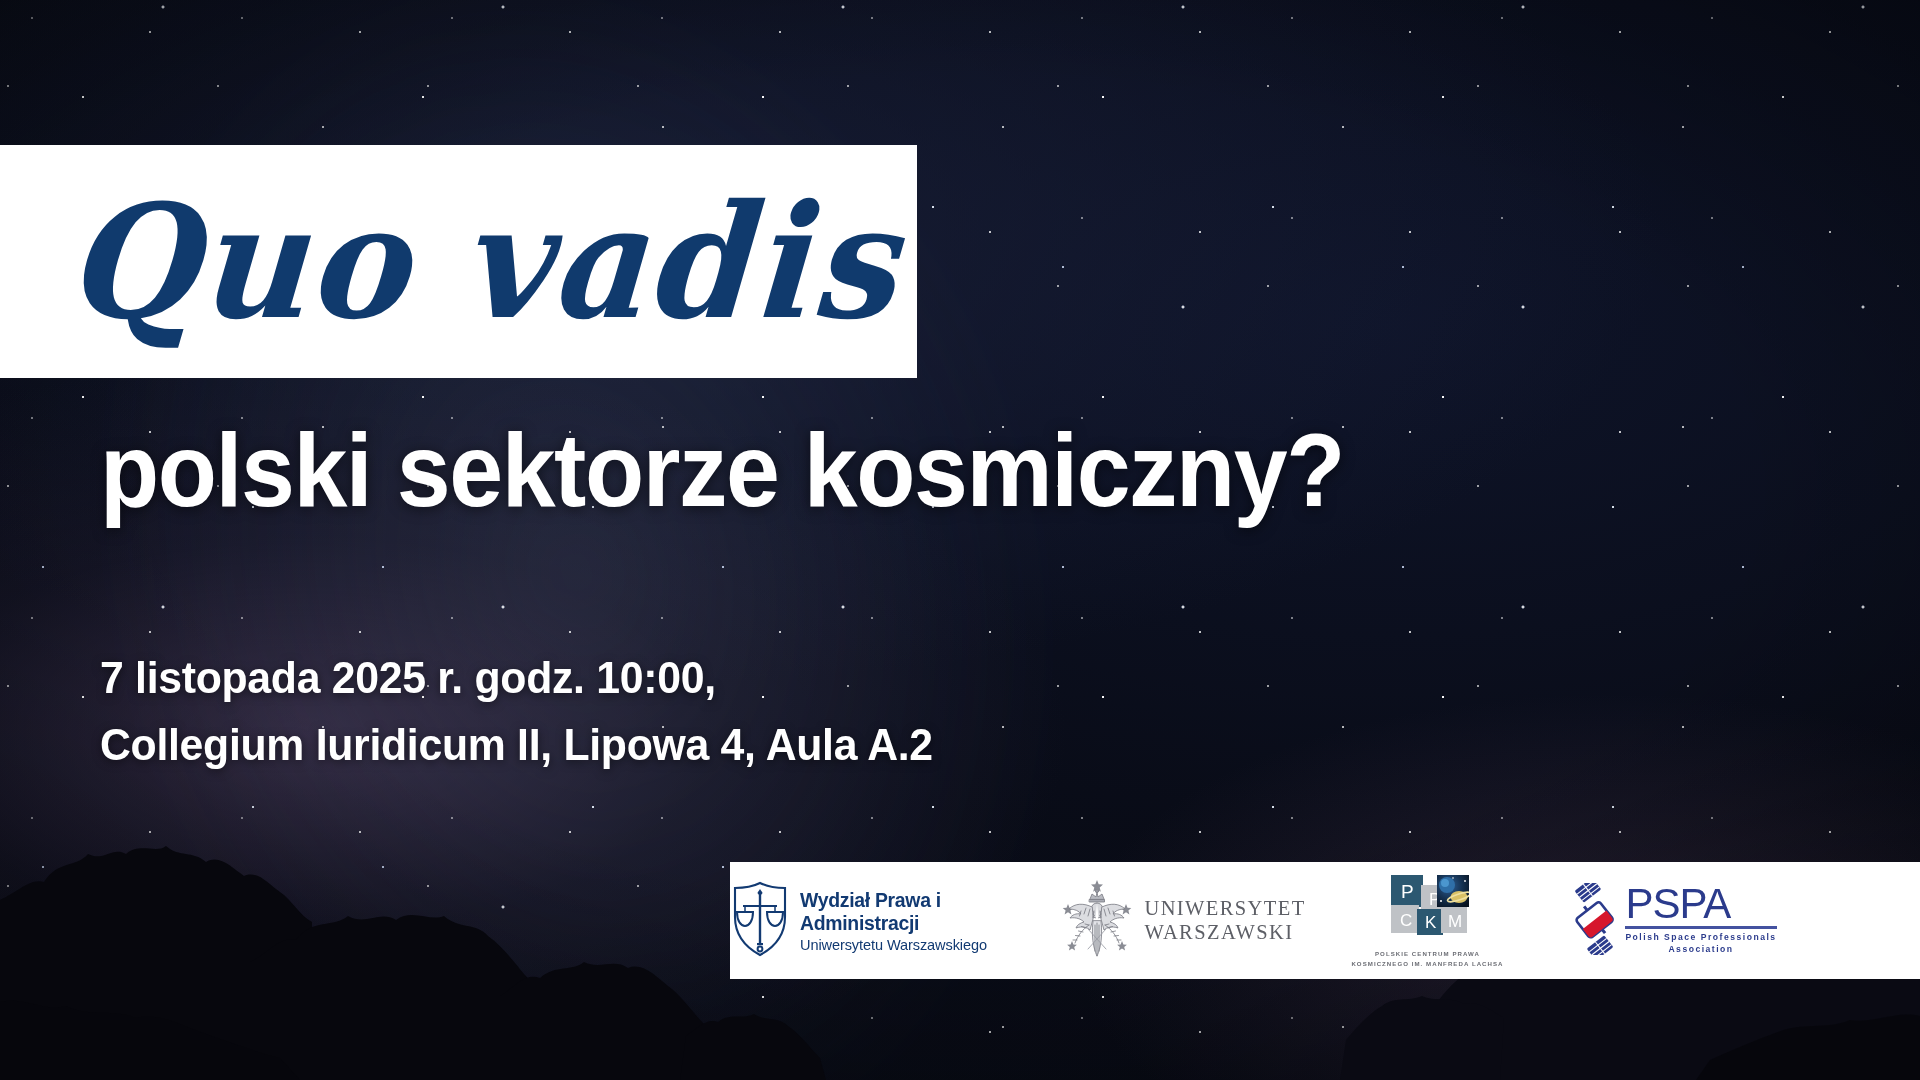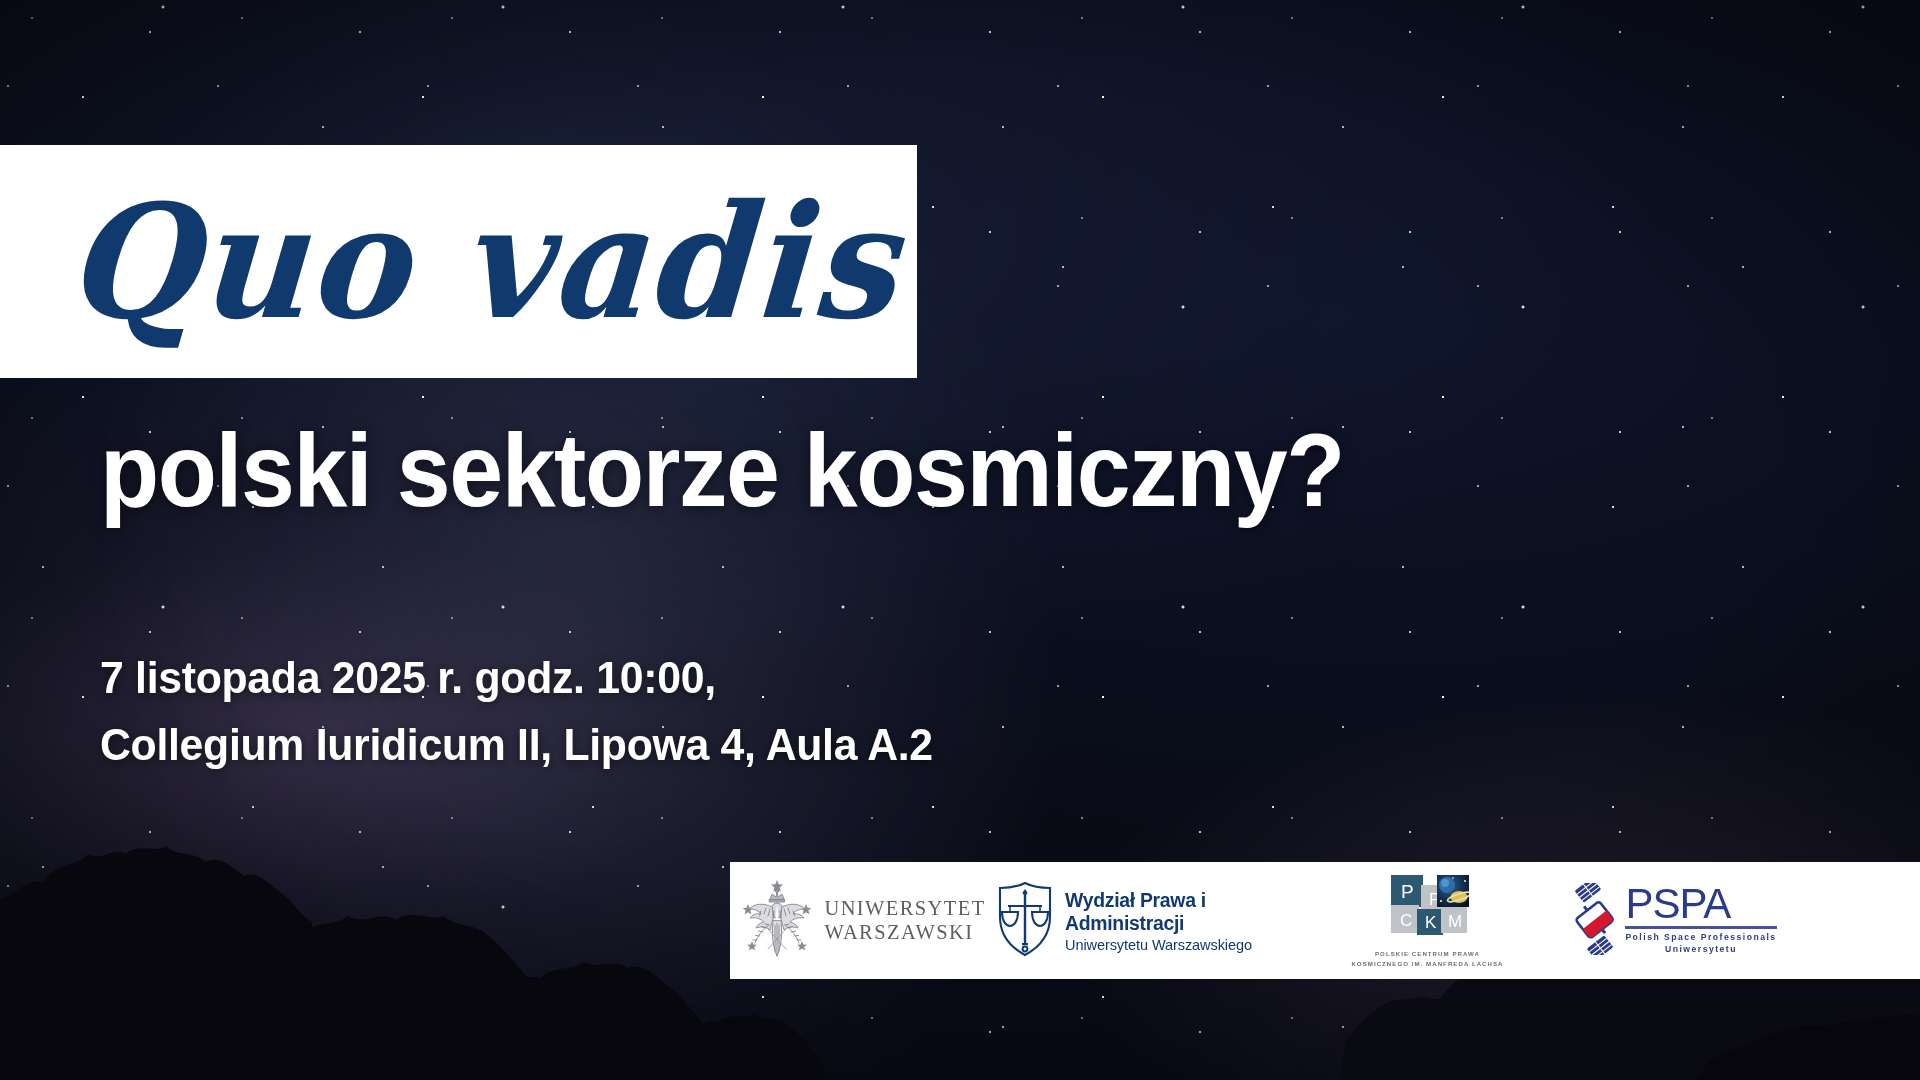--- a/index.html
+++ b/index.html
@@ -213,20 +213,45 @@
 
   <div class="headline">polski sektorze kosmiczny?</div>
 
   <div class="details">
     <div>7 listopada 2025 r. godz. 10:00,</div>
     <div>Collegium Iuridicum II, Lipowa 4, Aula A.2</div>
   </div>
 
   <div class="logo-bar">
 
+    <div class="logo logo-wpia">
+      <span>
+        <svg width="60" height="76" viewBox="0 0 60 76" aria-hidden="true">
+          <path d="M30,2 C22,6 12,7 5,7 L5,36 C5,55 17,67 30,74 C43,67 55,55 55,36 L55,7
+                   C48,7 38,6 30,2 Z" fill="none" stroke="#123a72" stroke-width="2.1"></path>
+
+          <path d="M30,10 L30,64" stroke="#123a72" stroke-width="2.4"></path>
+          <path d="M30,8 l2.6,4 -2.6,3 -2.6,-3 Z" fill="#123a72"></path>
+          <path d="M27,62 h6 v2.2 h-6 Z" fill="#123a72"></path>
+          <circle cx="30" cy="68" r="2.4" fill="none" stroke="#123a72" stroke-width="2"></circle>
+
+          <path d="M13,25 L47,25" stroke="#123a72" stroke-width="2.2"></path>
+
+          <path d="M15,25 L15,31 M45,25 L45,31" stroke="#123a72" stroke-width="1.5"></path>
+
+          <path d="M7,31 L23,31 C23,40 19,45 15,45 C11,45 7,40 7,31 Z" fill="none" stroke="#123a72" stroke-width="2"></path>
+          <path d="M37,31 L53,31 C53,40 49,45 45,45 C41,45 37,40 37,31 Z" fill="none" stroke="#123a72" stroke-width="2"></path>
+        </svg>
+      </span>
+      <div>
+        <div class="wpia-text1">Wydział Prawa i Administracji</div>
+        <div class="wpia-text2">Uniwersytetu Warszawskiego</div>
+      </div>
+    </div>
+
     <div class="logo logo-uw">
       <span>
         <svg width="76" height="84" viewBox="0 0 76 84" aria-hidden="true">
           <g stroke="#7e8088" stroke-width="0.85" fill="none" stroke-linecap="round">
 
             <g fill="#8a8c94" stroke="none">
               <path d="M38,3 l1.7,4.2 4.3,.3 -3.3,2.9 1.1,4.3 -3.8,-2.4 -3.8,2.4 1.1,-4.3 -3.3,-2.9 4.3,-.3 Z"></path>
               <path d="M9,27 l1.5,3.7 3.8,.3 -2.9,2.6 1,3.8 -3.4,-2.1 -3.4,2.1 1,-3.8 -2.9,-2.6 3.8,-.3 Z"></path>
               <path d="M67,27 l1.5,3.7 3.8,.3 -2.9,2.6 1,3.8 -3.4,-2.1 -3.4,2.1 1,-3.8 -2.9,-2.6 3.8,-.3 Z"></path>
               <path d="M13,64 l1.4,3.4 3.5,.3 -2.7,2.4 .9,3.5 -3.1,-2 -3.1,2 .9,-3.5 -2.7,-2.4 3.5,-.3 Z"></path>
@@ -257,45 +282,20 @@
             <path d="M46,48 C52,52 57,58 60,66 M46,48 l4,-1 M49,51 l4.5,-1.5 M52,55 l4.5,-1
                      M55,59 l4.5,-.5 M58,63 l4,0"></path>
 
             <path d="M29,52 L47,72 M47,52 L29,72" stroke="#9a9ca4"></path>
           </g>
         </svg>
       </span>
       <div class="uw-text">
         <div>UNIWERSYTET</div>
         <div>WARSZAWSKI</div>
-      </div>
-    </div>
-
-    <div class="logo logo-wpia">
-      <span>
-        <svg width="60" height="76" viewBox="0 0 60 76" aria-hidden="true">
-          <path d="M30,2 C22,6 12,7 5,7 L5,36 C5,55 17,67 30,74 C43,67 55,55 55,36 L55,7
-                   C48,7 38,6 30,2 Z" fill="none" stroke="#123a72" stroke-width="2.1"></path>
-
-          <path d="M30,10 L30,64" stroke="#123a72" stroke-width="2.4"></path>
-          <path d="M30,8 l2.6,4 -2.6,3 -2.6,-3 Z" fill="#123a72"></path>
-          <path d="M27,62 h6 v2.2 h-6 Z" fill="#123a72"></path>
-          <circle cx="30" cy="68" r="2.4" fill="none" stroke="#123a72" stroke-width="2"></circle>
-
-          <path d="M13,25 L47,25" stroke="#123a72" stroke-width="2.2"></path>
-
-          <path d="M15,25 L15,31 M45,25 L45,31" stroke="#123a72" stroke-width="1.5"></path>
-
-          <path d="M7,31 L23,31 C23,40 19,45 15,45 C11,45 7,40 7,31 Z" fill="none" stroke="#123a72" stroke-width="2"></path>
-          <path d="M37,31 L53,31 C53,40 49,45 45,45 C41,45 37,40 37,31 Z" fill="none" stroke="#123a72" stroke-width="2"></path>
-        </svg>
-      </span>
-      <div>
-        <div class="wpia-text1">Wydział Prawa i Administracji</div>
-        <div class="wpia-text2">Uniwersytetu Warszawskiego</div>
       </div>
     </div>
 
     <div class="logo logo-pckm">
       <span>
         <svg width="106" height="66" viewBox="0 0 106 66" aria-hidden="true">
           <defs>
             <clipPath id="planetClip">
                 <rect x="62" y="2" width="32" height="32"></rect>
               </clipPath>
@@ -361,19 +361,19 @@
             <rect x="16" y="25" width="30" height="24" rx="3" fill="#ffffff" stroke="#2b3b8c" stroke-width="2.6"></rect>
             <path d="M16,37 h30 v9 a3,3 0 0 1 -3,3 h-24 a3,3 0 0 1 -3,-3 Z" fill="#d6162c"></path>
           </g>
         </svg>
       </span>
       <div>
         <div class="pspa-word">PSPA</div>
         <div class="pspa-rule"></div>
         <div class="pspa-sub">
           <div>Polish Space Professionals</div>
-          <div>Uniwersytetu</div>
+          <div>Association</div>
         </div>
       </div>
     </div>
 
   </div>
 </div>
 
 </body></html>

